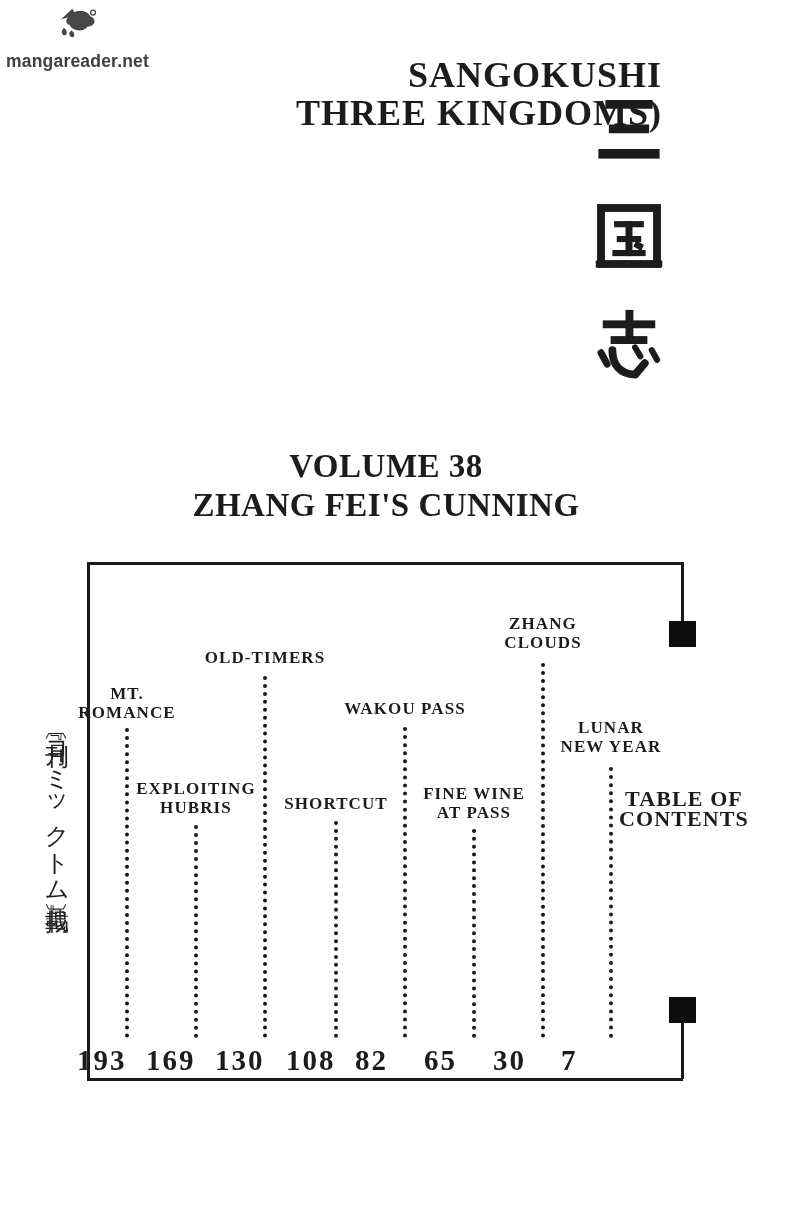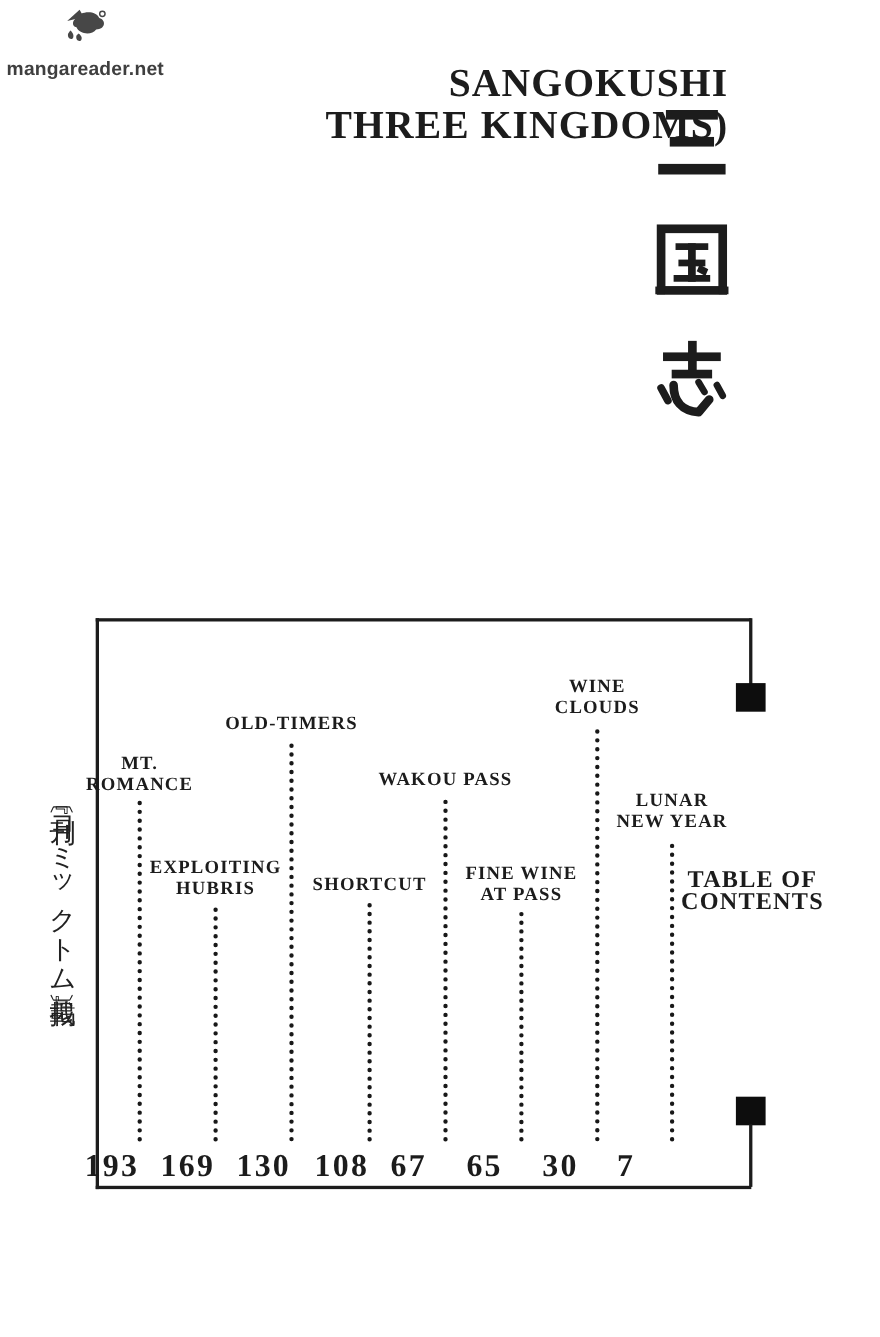--- a/index.html
+++ b/index.html
@@ -111,20 +111,24 @@
       <rect x="10" y="13" width="60" height="9"></rect>
       <rect x="36" y="1" width="9" height="35"></rect>
       <rect x="19" y="31" width="42" height="9"></rect>
       <path d="M21 47 C21 63 29 74 47 75 L58 62" fill="none" stroke="#1c1c1c" stroke-width="9" stroke-linecap="round" stroke-linejoin="round"></path>
       <path d="M8 50 L15 63" fill="none" stroke="#1c1c1c" stroke-width="8" stroke-linecap="round"></path>
       <path d="M47 44 L53 54" fill="none" stroke="#1c1c1c" stroke-width="7" stroke-linecap="round"></path>
       <path d="M66 47 L72 58" fill="none" stroke="#1c1c1c" stroke-width="7" stroke-linecap="round"></path>
     </svg>
   </div>
 
+  <div class="volume-heading abs">
+    <div>VOLUME 38</div>
+    <div>ZHANG FEI'S CUNNING</div>
+  </div>
 
   <div class="side-note abs">〔月刊『コミックトム』掲載〕</div>
 
   <div class="toc-box abs"></div>
   <div class="edge-seg abs" style="left:681px;top:562px;height:60px;"></div>
   <div class="corner-square abs" style="left:669px;top:621px;"></div>
   <div class="corner-square abs" style="left:669px;top:997px;"></div>
   <div class="edge-seg abs" style="left:681px;top:1022px;height:57px;"></div>
 
   <div class="toc-heading abs">
@@ -161,33 +165,33 @@
           <div>SHORTCUT</div>
         </div>
         <div class="leader abs" style="left: 334px; top: 821px; height: 217px;"></div>
         <div class="page-number abs" style="left: 286px; top: 1044px;">108</div>
       </div>
       <div>
         <div class="chapter-label abs" style="left: 317px; top: 699px;">
           <div>WAKOU PASS</div>
         </div>
         <div class="leader abs" style="left: 403px; top: 727px; height: 311px;"></div>
-        <div class="page-number abs" style="left: 355px; top: 1044px;">67</div>
+        <div class="page-number abs" style="left: 355px; top: 1044px;">82</div>
       </div>
       <div>
         <div class="chapter-label abs" style="left: 386px; top: 784px;">
           <div>FINE WINE</div>
           <div>AT PASS</div>
         </div>
         <div class="leader abs" style="left: 472px; top: 829px; height: 209px;"></div>
         <div class="page-number abs" style="left: 424px; top: 1044px;">65</div>
       </div>
       <div>
         <div class="chapter-label abs" style="left: 455px; top: 614px;">
-          <div>WINE</div>
+          <div>ZHANG</div>
           <div>CLOUDS</div>
         </div>
         <div class="leader abs" style="left: 541px; top: 663px; height: 375px;"></div>
         <div class="page-number abs" style="left: 493px; top: 1044px;">30</div>
       </div>
       <div>
         <div class="chapter-label abs" style="left: 523px; top: 718px;">
           <div>LUNAR</div>
           <div>NEW YEAR</div>
         </div>

